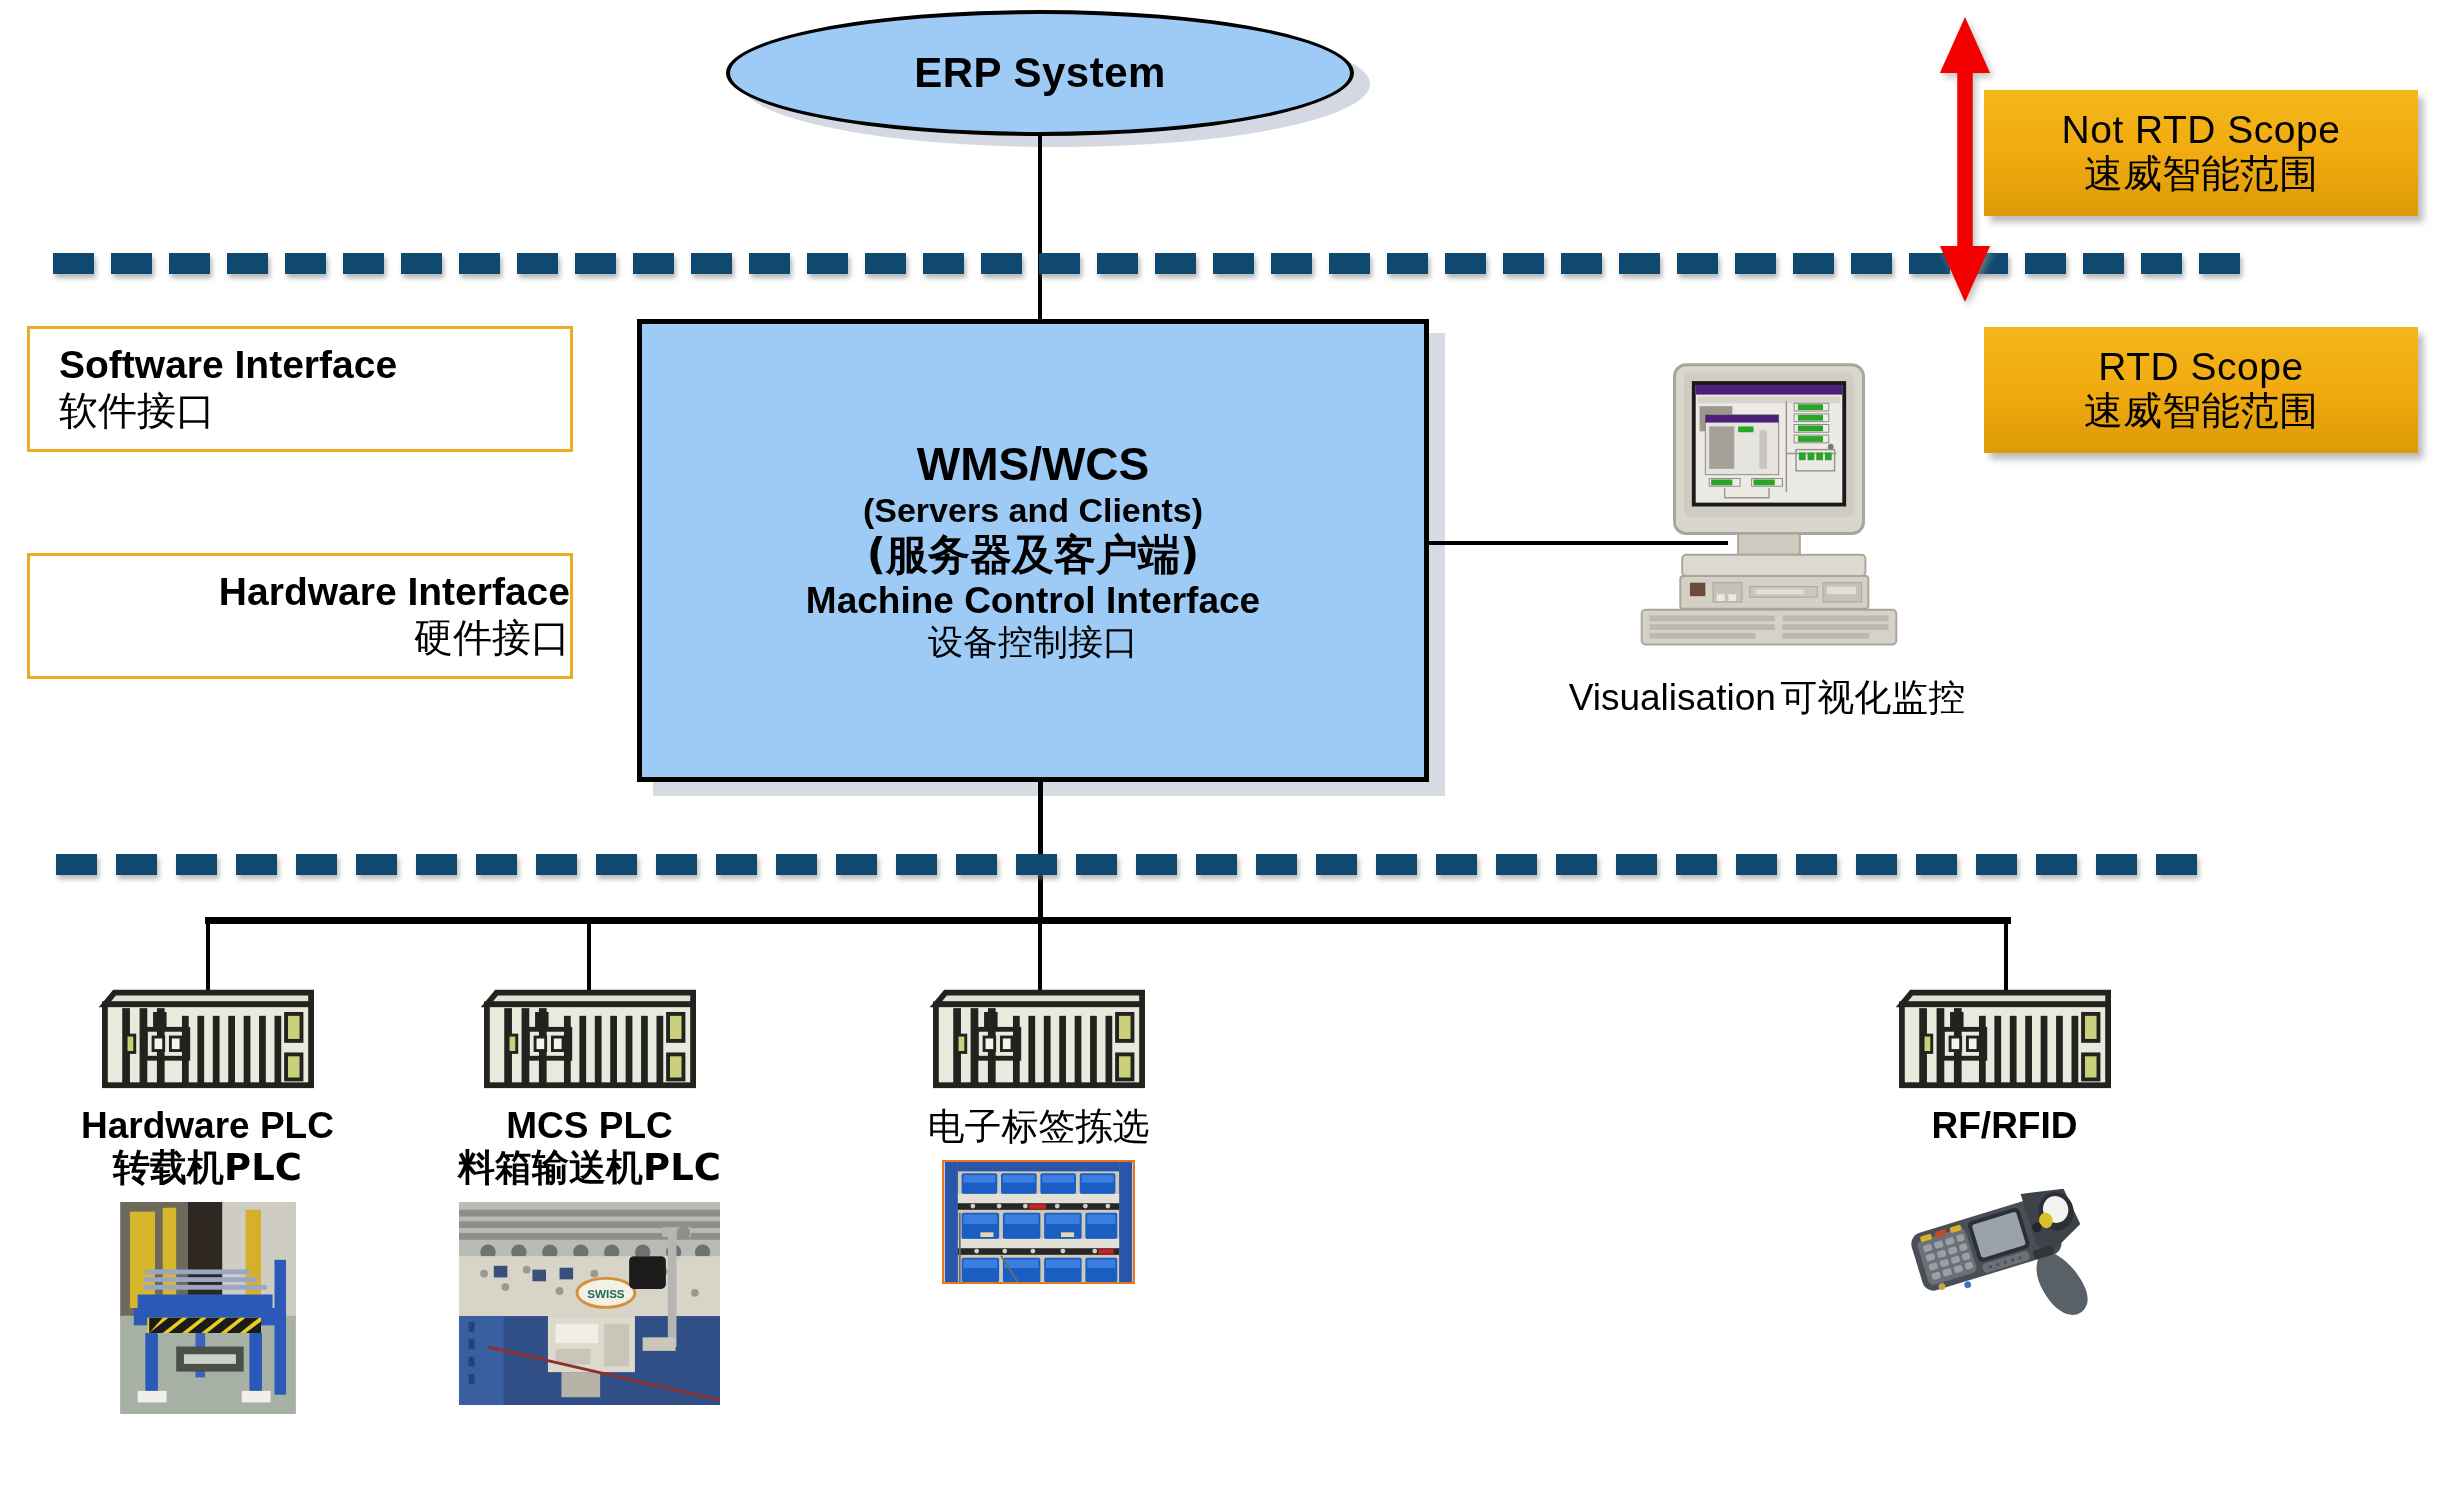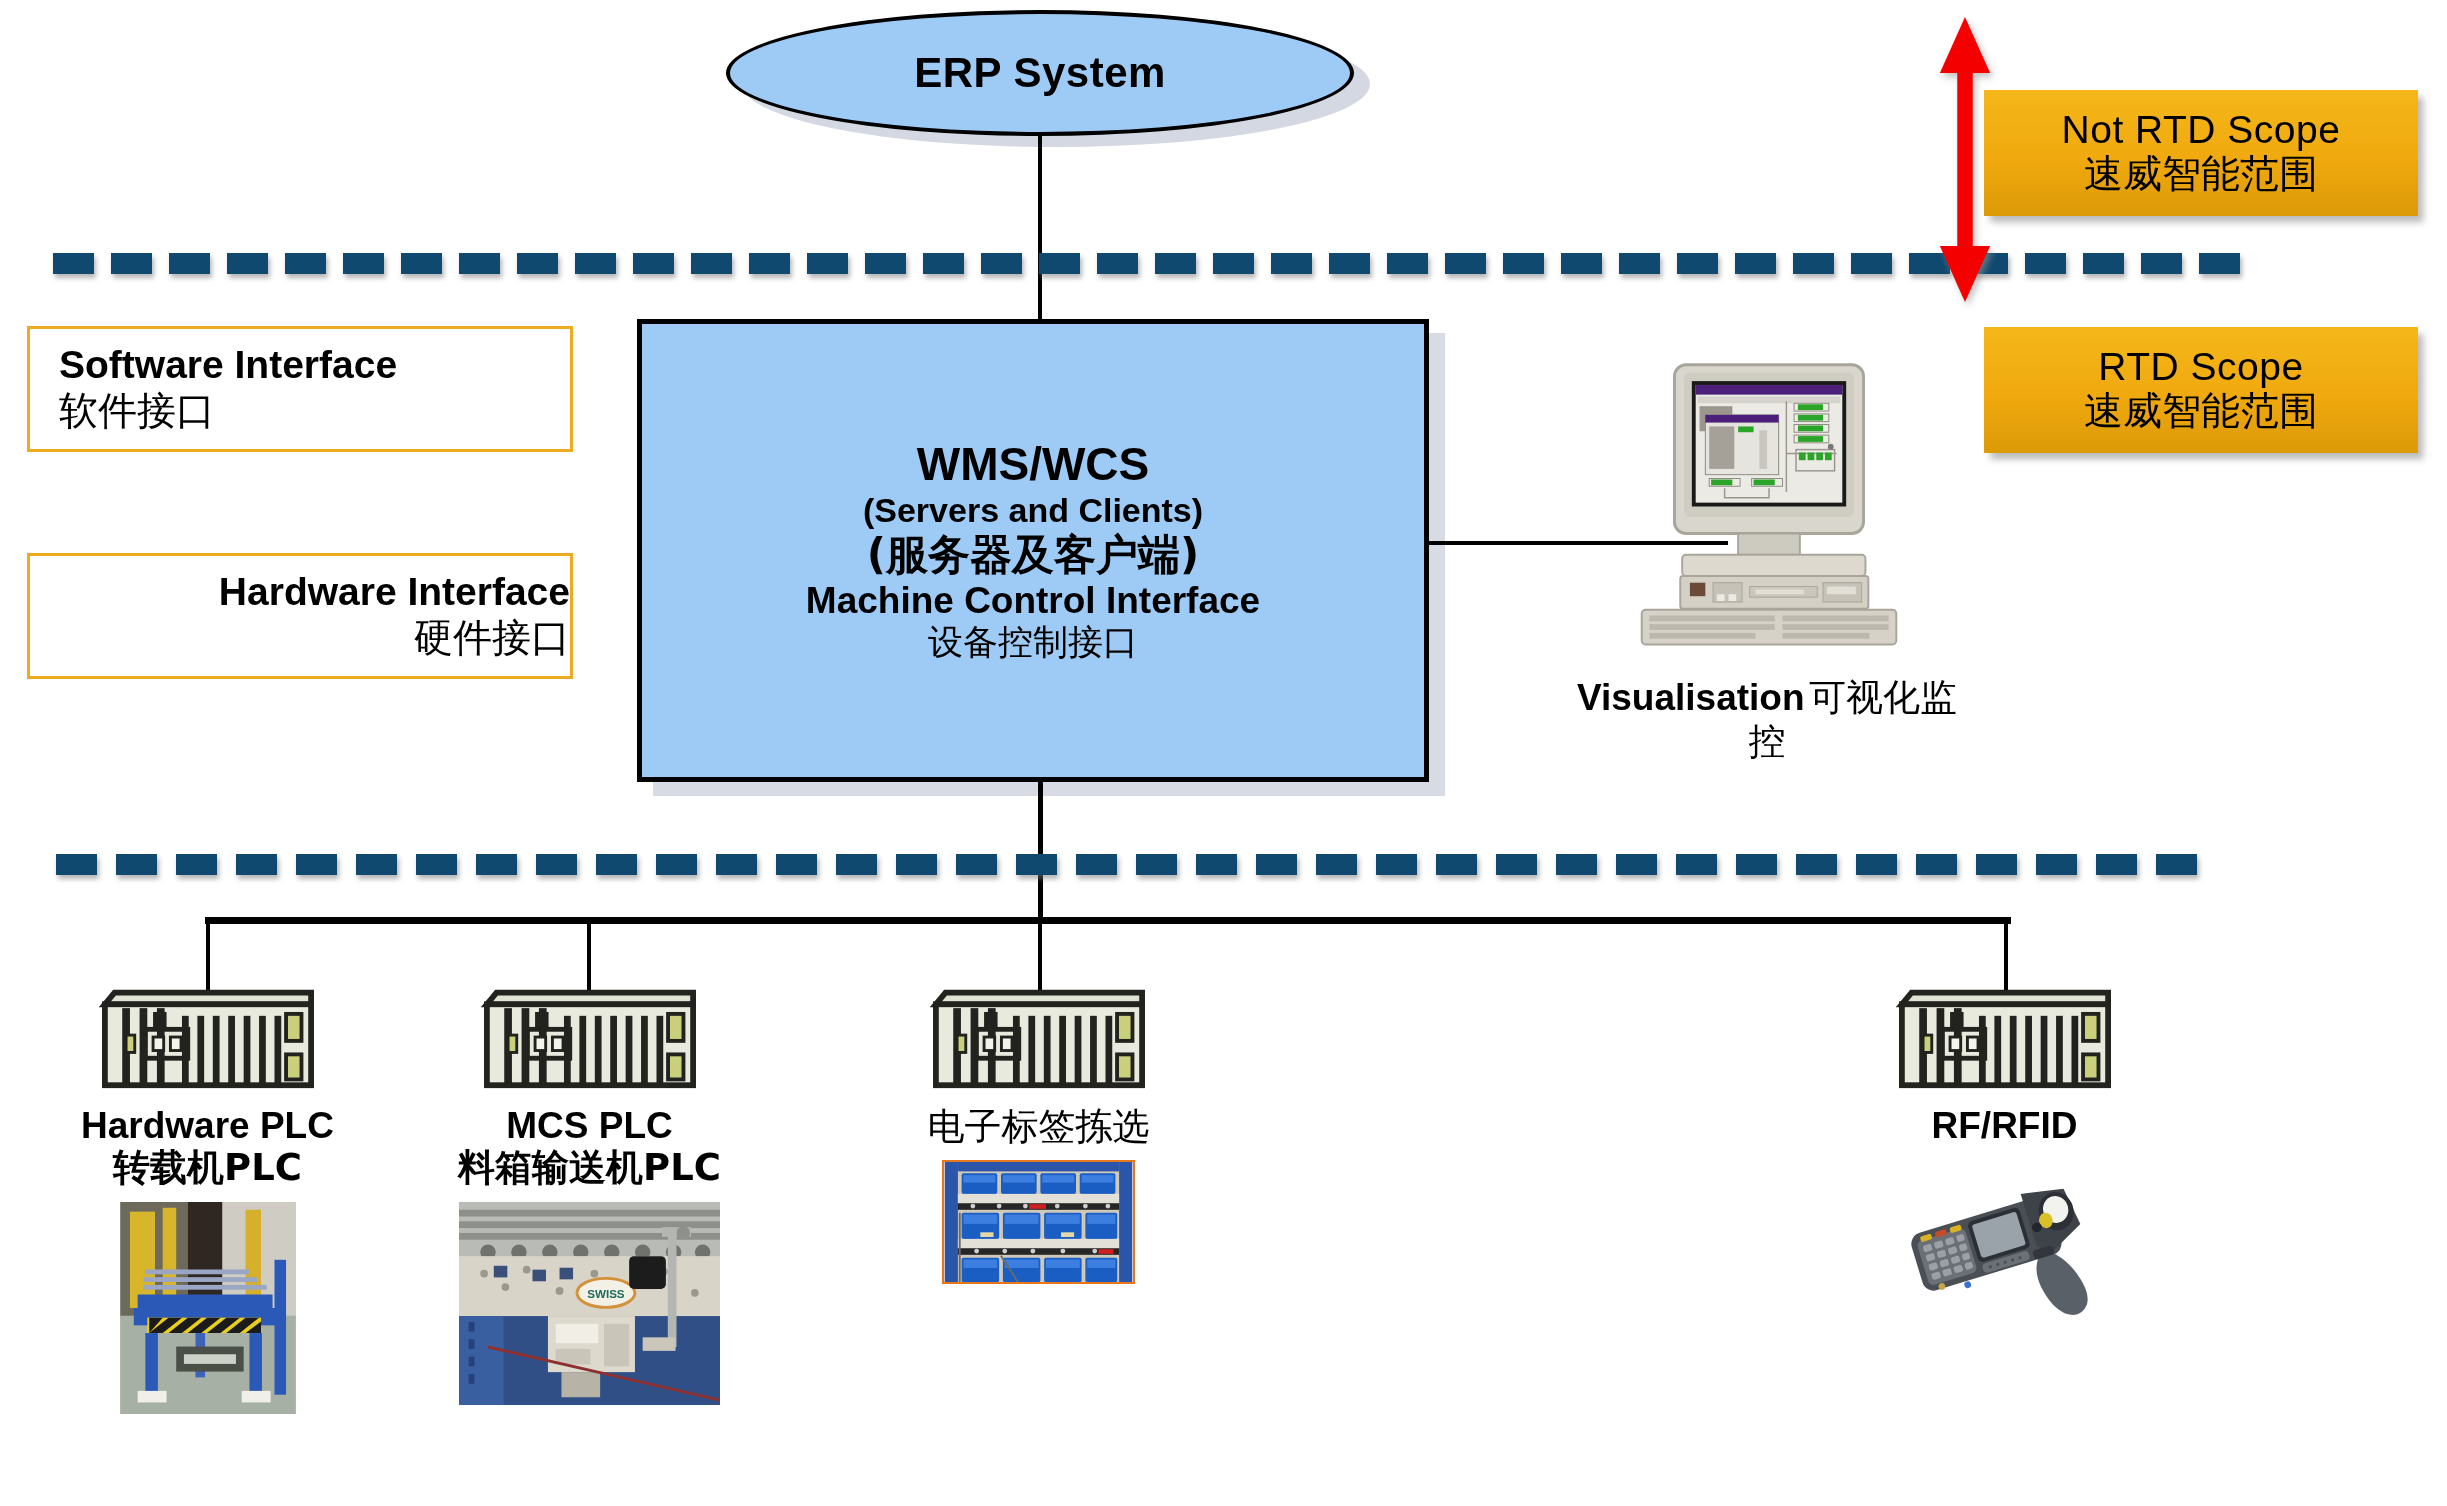--- a/index.html
+++ b/index.html
@@ -78,21 +78,21 @@
   }
   #wms-box .l1 { font-size:46px; font-weight:bold; }
   #wms-box .l2 { font-size:34px; font-weight:bold; }
   #wms-box .l3 { font-size:42px; font-weight:bold; font-family:"DejaVu Sans","Liberation Sans",sans-serif; }
   #wms-box .l4 { font-size:37px; font-weight:bold; }
   #wms-box .l5 { font-size:35px; font-family:"DejaVu Sans","Liberation Sans",sans-serif; }
 
   
   #monitor-wrap { position:absolute; left:1624px; top:357px; width:290px; height:299px; }
   #viz-caption { position:absolute; left:1564px; top:676px; width:406px; text-align:center; color:#000; }
-  #viz-caption .en { font-size:37px; font-weight:bold; line-height:1.1; }
+  #viz-caption .en { font-size:37px; font-weight:normal; line-height:1.1; }
   #viz-caption .zh { font-size:37px; line-height:1.2; font-family:"DejaVu Sans","Liberation Sans",sans-serif; }
 
   
   .device-col { position:absolute; top:985px; width:367px; text-align:center; }
   .plc-icon { margin:0 auto; display:block; }
   .dev-label { margin-top:13.5px; color:#000; }
   .dev-label .en { font-size:37px; font-weight:bold; line-height:1.12; display:block; }
   .dev-label .zh { font-size:37px; line-height:1.2; display:block;
                    font-family:"DejaVu Sans","Liberation Sans",sans-serif; }
   .dev-label .zh.bold { font-weight:bold; }

